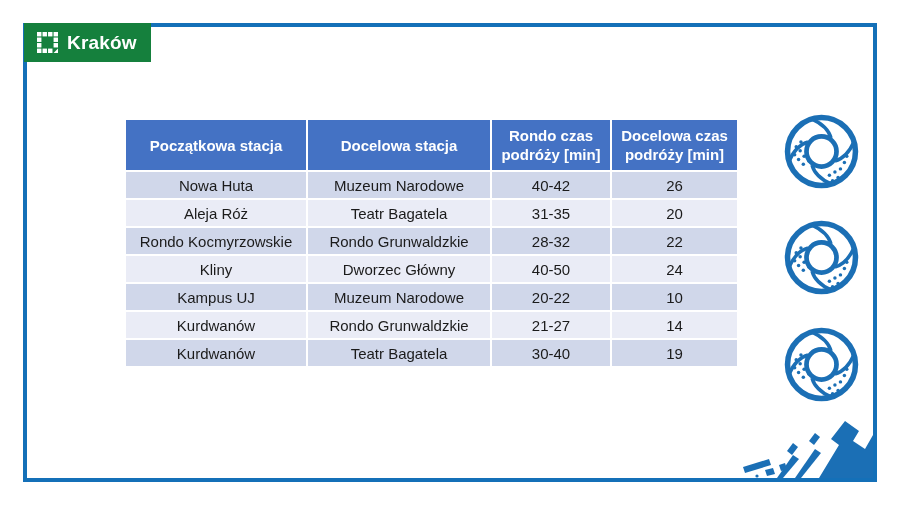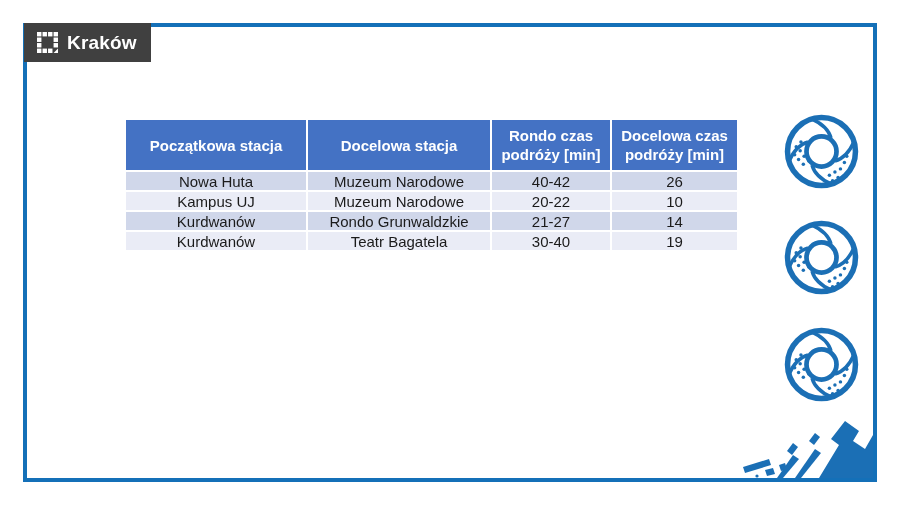--- a/index.html
+++ b/index.html
@@ -6,40 +6,40 @@
   html, body { width: 900px; height: 506px; background: #ffffff; font-family: "Liberation Sans", sans-serif; }
   .slide { position: relative; width: 900px; height: 506px; background: #ffffff; overflow: hidden; }
 
   .frame {
     position: absolute; left: 23px; top: 23px; width: 854px; height: 459px;
     border: 4px solid #1470b8; background: transparent;
   }
 
   .title-badge {
     position: absolute; left: 24px; top: 23px; width: 127px; height: 39px;
-    background: #404040; color: #ffffff; display: flex; align-items: center;
+    background: #15803d; color: #ffffff; display: flex; align-items: center;
     padding-left: 13px; z-index: 3;
   }
   .title-badge .logo { width: 21px; height: 21px; margin-right: 9px; flex: 0 0 auto; }
   .title-badge .title-text { font-size: 19px; font-weight: bold; letter-spacing: 0.2px; }
 
   .trip-table {
     position: absolute; left: 124px; top: 118px; width: 613px;
     border-collapse: collapse; table-layout: fixed;
   }
   .trip-table th, .trip-table td {
     border: 2px solid #ffffff; text-align: center; vertical-align: middle;
     overflow: hidden; white-space: nowrap;
   }
   .trip-table thead th {
     background: #4472c4; color: #ffffff; font-size: 15px; font-weight: bold;
     height: 52px; line-height: 19px; white-space: normal; padding: 0 6px;
   }
   .trip-table tbody td {
-    height: 20px; font-size: 15px; color: #1b1b1b; padding: 0 4px;
+    height: 28px; font-size: 15px; color: #1b1b1b; padding: 0 4px;
   }
   .trip-table tbody tr:nth-child(odd) td { background: #d0d7ea; }
   .trip-table tbody tr:nth-child(even) td { background: #eaecf6; }
   .col-1 { width: 182px; } .col-2 { width: 184px; } .col-3 { width: 120px; } .col-4 { width: 127px; }
 
   .obwarzanek { position: absolute; left: 782px; width: 79px; height: 79px; z-index: 2; }
   .obw-1 { top: 112px; } .obw-2 { top: 218px; } .obw-3 { top: 325px; }
 
   .map-decoration { position: absolute; left: 735px; top: 415px; width: 138px; height: 63px; z-index: 2; }
 </style>
@@ -86,20 +86,38 @@
       </tr>
     </thead>
     <tbody>
         <tr>
           <td>Nowa Huta</td>
           <td>Muzeum Narodowe</td>
           <td>40-42</td>
           <td>26</td>
         </tr>
         <tr>
+          <td>Aleja Róż</td>
+          <td>Teatr Bagatela</td>
+          <td>31-35</td>
+          <td>20</td>
+        </tr>
+        <tr>
+          <td>Rondo Kocmyrzowskie</td>
+          <td>Rondo Grunwaldzkie</td>
+          <td>28-32</td>
+          <td>22</td>
+        </tr>
+        <tr>
+          <td>Kliny</td>
+          <td>Dworzec Główny</td>
+          <td>40-50</td>
+          <td>24</td>
+        </tr>
+        <tr>
           <td>Kampus UJ</td>
           <td>Muzeum Narodowe</td>
           <td>20-22</td>
           <td>10</td>
         </tr>
         <tr>
           <td>Kurdwanów</td>
           <td>Rondo Grunwaldzkie</td>
           <td>21-27</td>
           <td>14</td>

